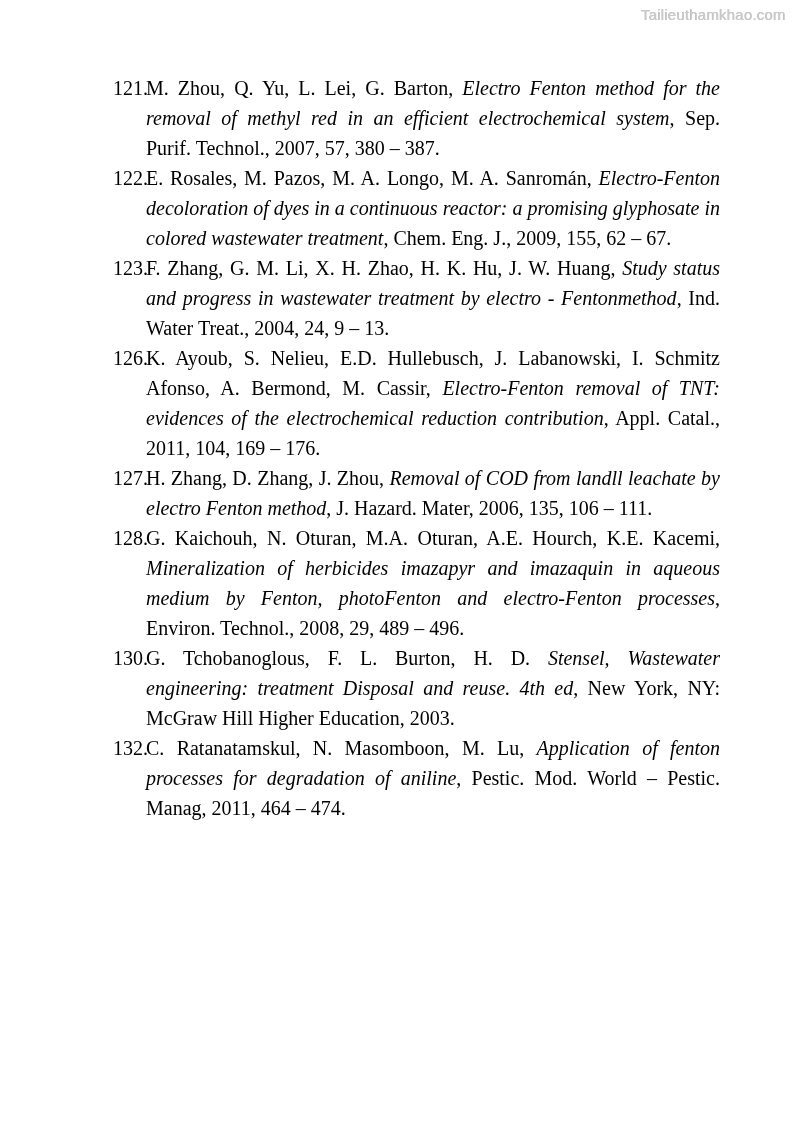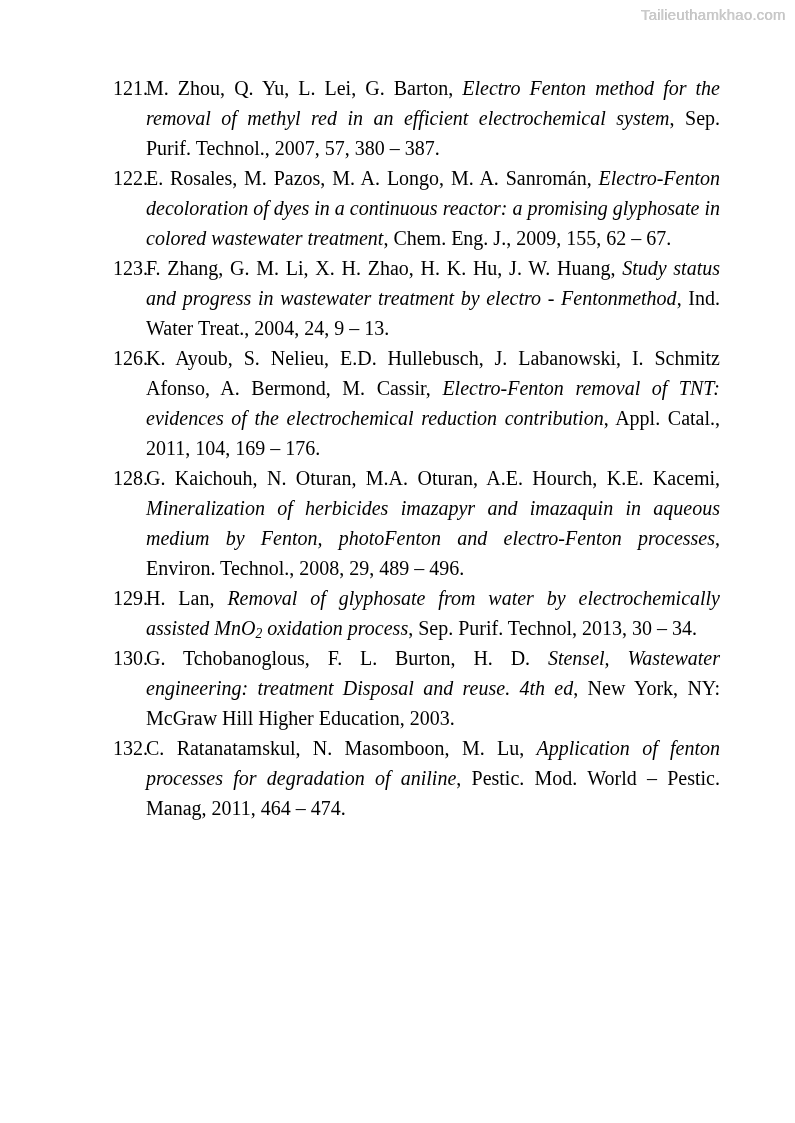--- a/index.html
+++ b/index.html
@@ -57,18 +57,18 @@
 </head>
 <body>
 
 <div class="page">
   <div class="watermark">Tailieuthamkhao.com</div>
   <div class="refs" id="reference-list">
       <p class="ref"><span class="ref-num">121.</span><span class="rm">M. Zhou, Q. Yu, L. Lei, G. Barton, </span><span class="it">Electro Fenton method for the removal of methyl red in an efficient electrochemical system</span><span class="rm">, Sep. Purif. Technol., 2007, 57, 380 – 387.</span></p>
       <p class="ref"><span class="ref-num">122.</span><span class="rm">E. Rosales, M. Pazos, M. A. Longo, M. A. Sanromán, </span><span class="it">Electro-Fenton decoloration of dyes in a continuous reactor: a promising glyphosate in colored wastewater treatment</span><span class="rm">, Chem. Eng. J., 2009, 155, 62 – 67.</span></p>
       <p class="ref"><span class="ref-num">123.</span><span class="rm">F. Zhang, G. M. Li, X. H. Zhao, H. K. Hu, J. W. Huang, </span><span class="it">Study status and progress in wastewater treatment by electro - Fentonmethod</span><span class="rm">, Ind. Water Treat., 2004, 24, 9 – 13.</span></p>
       <p class="ref"><span class="ref-num">126.</span><span class="rm">K. Ayoub, S. Nelieu, E.D. Hullebusch, J. Labanowski, I. Schmitz Afonso, A. Bermond, M. Cassir, </span><span class="it">Electro-Fenton removal of TNT: evidences of the electrochemical reduction contribution</span><span class="rm">, Appl. Catal., 2011, 104, 169 – 176.</span></p>
+      <p class="ref"><span class="ref-num">127.</span><span class="rm">H. Zhang, D. Zhang, J. Zhou, </span><span class="it">Removal of COD from landll leachate by electro Fenton method</span><span class="rm">, J. Hazard. Mater, 2006, 135, 106 – 111.</span></p>
       <p class="ref"><span class="ref-num">128.</span><span class="rm">G. Kaichouh, N. Oturan, M.A. Oturan, A.E. Hourch, K.E. Kacemi, </span><span class="it">Mineralization of herbicides imazapyr and imazaquin in aqueous medium by Fenton, photoFenton and electro-Fenton processes</span><span class="rm">, Environ. Technol., 2008, 29, 489 – 496.</span></p>
-      <p class="ref"><span class="ref-num">129.</span><span class="rm">H. Lan, </span><span class="it">Removal of glyphosate from water by electrochemically assisted MnO</span><sub class="it">2</sub><span class="it"> oxidation process</span><span class="rm">, Sep. Purif. Technol, 2013, 30 – 34.</span></p>
       <p class="ref"><span class="ref-num">130.</span><span class="rm">G. Tchobanoglous, F. L. Burton, H. D. </span><span class="it">Stensel, Wastewater engineering: treatment Disposal and reuse. 4th ed</span><span class="rm">, New York, NY: McGraw Hill Higher Education, 2003.</span></p>
       <p class="ref"><span class="ref-num">132.</span><span class="rm">C. Ratanatamskul, N. Masomboon, M. Lu, </span><span class="it">Application of fenton processes for degradation of aniline</span><span class="rm">, Pestic. Mod. World – Pestic. Manag, 2011, 464 – 474.</span></p>
     </div>
 </div>
 
 </body></html>

